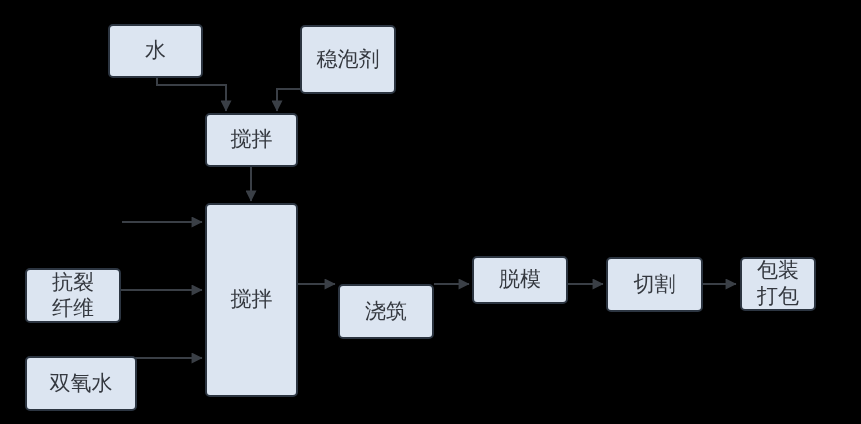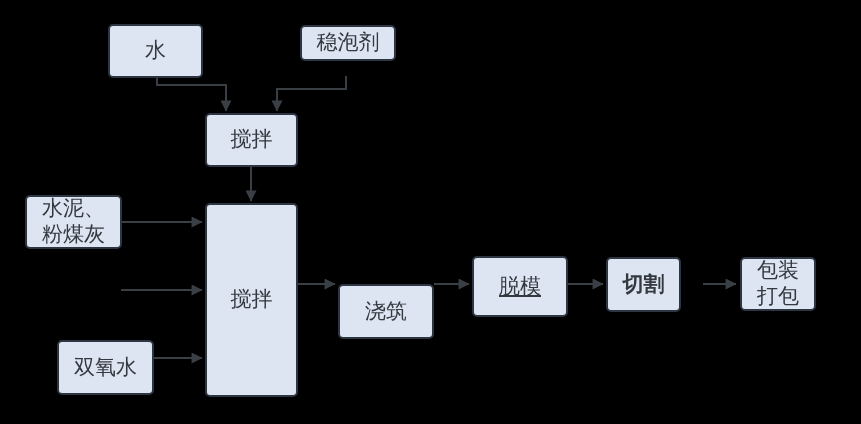--- a/index.html
+++ b/index.html
@@ -59,34 +59,34 @@
       <path d="M122,358 L202,358" marker-end="url(#ah)"></path>
       <path d="M298,284 L335,284" marker-end="url(#ah)"></path>
       <path d="M434,284 L469,284" marker-end="url(#ah)"></path>
       <path d="M568,284 L603,284" marker-end="url(#ah)"></path>
       <path d="M703,284 L736,284" marker-end="url(#ah)"></path>
     </g>
   </svg>
 
   <div class="node" style="left:108px; top:24px; width:95px; height:54px;">水</div>
 
-  <div class="node" style="left:300px; top:25px; width:96px; height:36px;">稳泡剂</div>
+  <div class="node" style="left:300px; top:25px; width:96px; height:69px;">稳泡剂</div>
 
   <div class="node" style="left:205px; top:113px; width:93px; height:54px;">搅拌</div>
 
-  <div class="node" style="left:25px; top:195px; width:97px; height:54px;">水泥、
-粉煤灰</div>
 
+  <div class="node" style="left:25px; top:268px; width:96px; height:55px;">抗裂
+纤维</div>
 
-  <div class="node" style="left:25px; top:340px; width:97px; height:55px;margin-left:32px;">双氧水</div>
+  <div class="node" style="left:25px; top:356px; width:112px; height:55px;">双氧水</div>
 
   <div class="node" style="left:205px; top:203px; width:93px; height:194px;">搅拌</div>
 
   <div class="node" style="left:338px; top:256px; width:96px; height:55px;margin-top:28px;">浇筑</div>
 
-  <div class="node" style="left:472px; top:256px; width:96px; height:61px;text-decoration:underline;">脱模</div>
+  <div class="node" style="left:472px; top:256px; width:96px; height:48px;">脱模</div>
 
-  <div class="node" style="left:606px; top:257px; width:75px; height:55px;font-weight:bold;">切割</div>
+  <div class="node" style="left:606px; top:257px; width:97px; height:55px;">切割</div>
 
   <div class="node" style="left:740px; top:257px; width:76px; height:54px;">包装
 打包</div>
 
 </div>
 
 </body></html>

